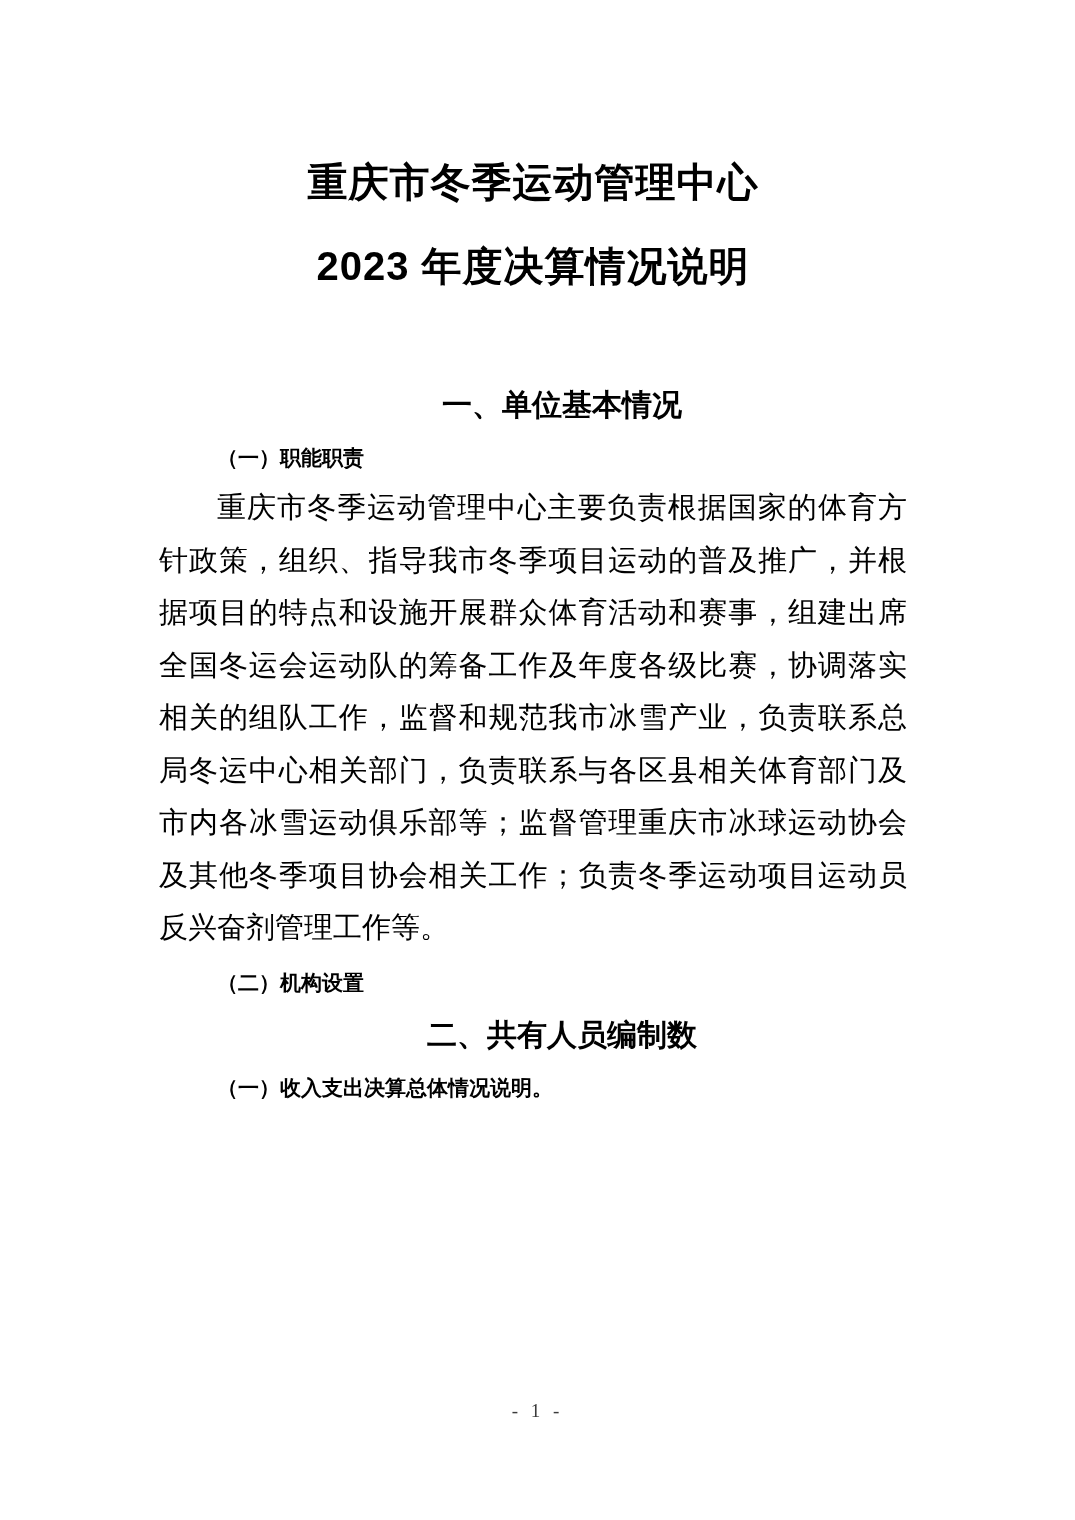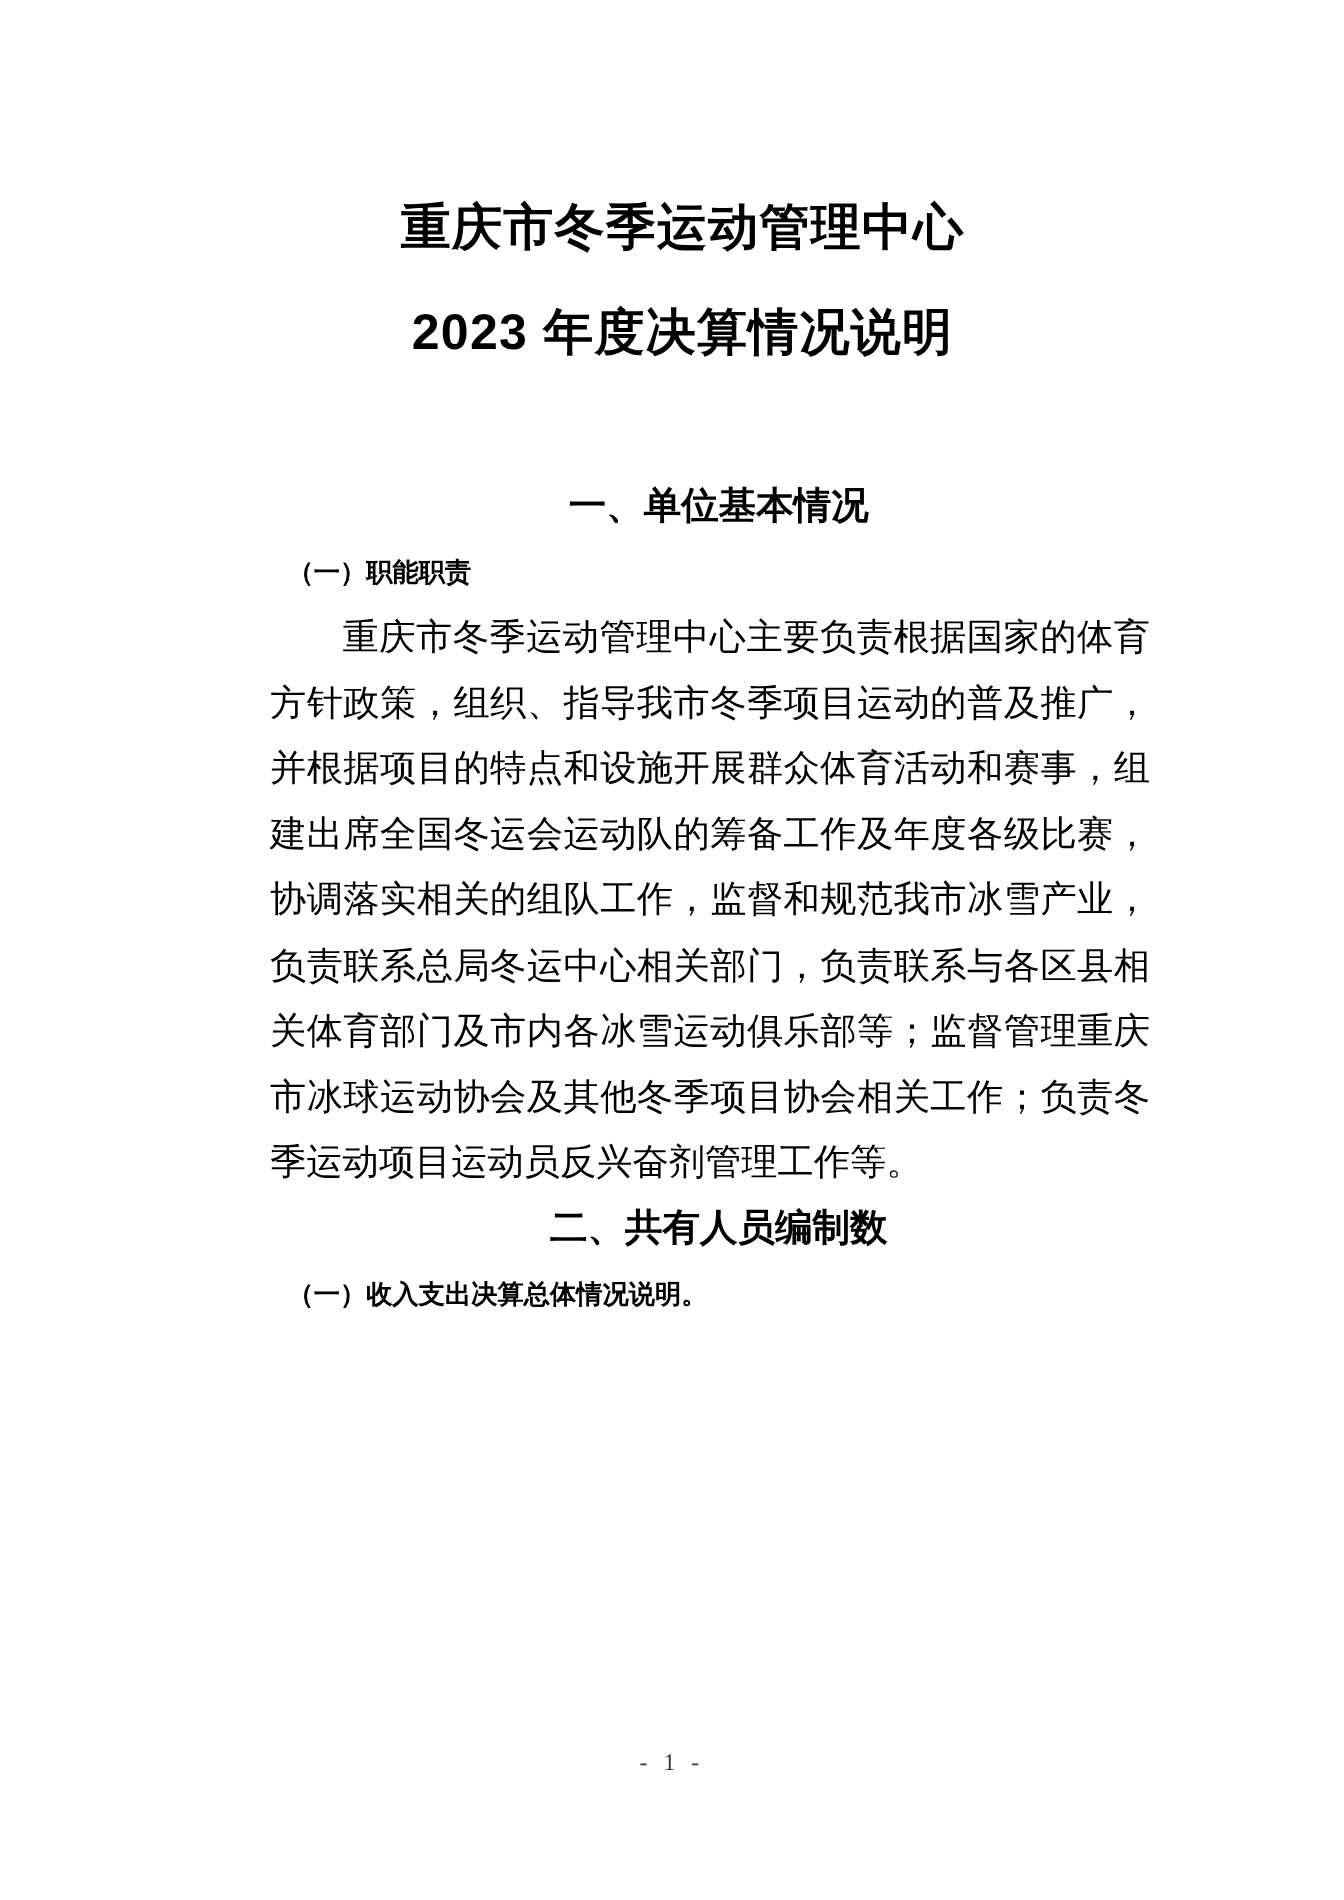--- a/index.html
+++ b/index.html
@@ -11,21 +11,21 @@
     position: relative;
     width: 1075px;
     height: 1520px;
     background: #ffffff;
     color: #000000;
     overflow: hidden;
     font-family: "Liberation Serif", serif;
   }
   .content {
     position: absolute;
-    left: 172px;
+    left: 159px;
     width: 748px;
     top: 0;
   }
   
   .title-block {
     margin-top: 160px;
     text-align: center;
   }
   .doc-title {
     font-family: "Liberation Sans", sans-serif;
@@ -59,24 +59,23 @@
     white-space: nowrap;
     text-align: center;
   }
   .sub-kai {
     font-family: "Liberation Serif", serif;
     font-size: 21px;
     text-indent: 58px;
     white-space: nowrap;
   }
   .para {
-    font-family: Liberation Serif, serif;
+    font-family: Liberation Mono, monospace;
     text-align: justify;
     text-indent: 58px;
-    margin-left: 44px;
   }
   .para.oneline {
     white-space: nowrap;
   }
   
   .footer {
     position: absolute;
     left: 0;
     width: 1075px;
     top: 1400px;
@@ -95,20 +94,21 @@
 
     <div class="title-block">
       <div class="doc-title">重庆市冬季运动管理中心</div>
       <div class="doc-title second">2023 年度决算情况说明</div>
     </div>
 
     <div class="doc-body">
       <h2 class="h-bold">一、单位基本情况</h2>
       <h3 class="sub-kai">（一）职能职责</h3>
       <p class="para">重庆市冬季运动管理中心主要负责根据国家的体育方针政策，组织、指导我市冬季项目运动的普及推广，并根据项目的特点和设施开展群众体育活动和赛事，组建出席全国冬运会运动队的筹备工作及年度各级比赛，协调落实相关的组队工作，监督和规范我市冰雪产业，负责联系总局冬运中心相关部门，负责联系与各区县相关体育部门及市内各冰雪运动俱乐部等；监督管理重庆市冰球运动协会及其他冬季项目协会相关工作；负责冬季运动项目运动员反兴奋剂管理工作等。</p>
+      <h3 class="sub-kai">（二）机构设置</h3>
       <h2 class="h-bold">二、共有人员编制数</h2>
       <h3 class="sub-kai">（一）收入支出决算总体情况说明。</h3>
     </div>
 
   </div>
 
   <div class="footer">- 1 -</div>
 </div>
 
 </body></html>

